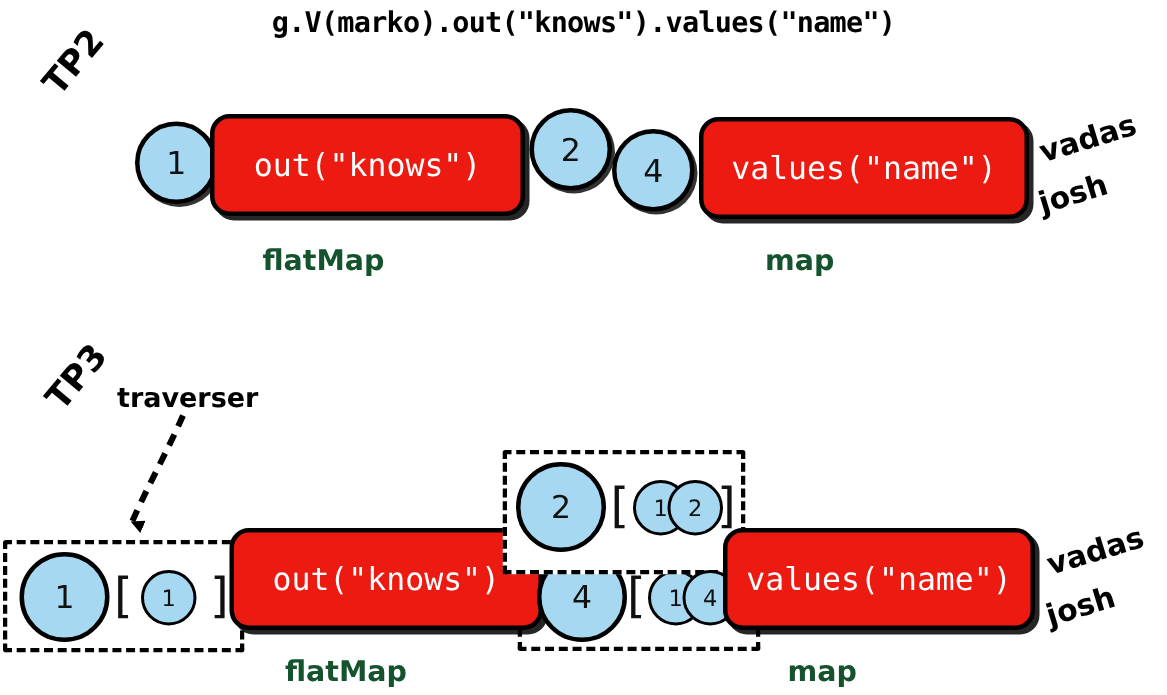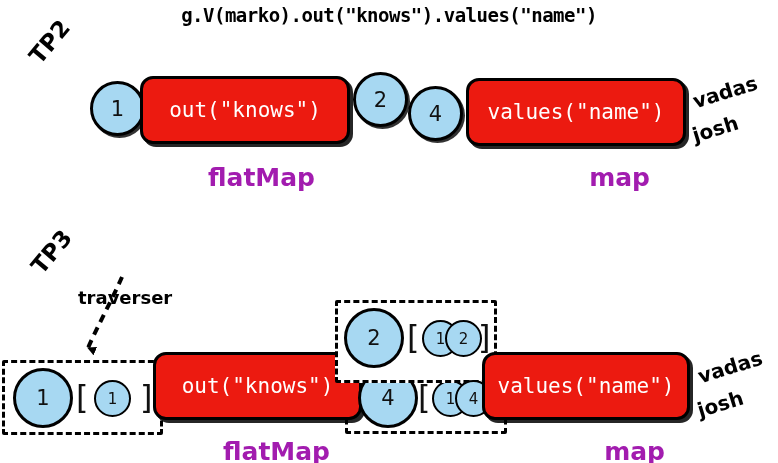--- a/index.html
+++ b/index.html
@@ -44,23 +44,23 @@
     display:flex;align-items:center;justify-content:center;
     color:#111;font-family:"DejaVu Sans","Liberation Sans",sans-serif;
     font-size:20px;
   }
   .circle.big{font-size:21px;}
   .circle.small{font-size:15px;border-width:2px;}
   .circle.shadow{box-shadow:2px 2px 0 rgba(0,0,0,0.8);}
 
   
   .caption{
-    position:absolute;font-weight:bold;font-size:25px;color:#a21caf;
+    position:absolute;font-weight:bold;font-size:19px;color:#14532d;
     font-family:"DejaVu Sans","Liberation Sans",sans-serif;
-    white-space:pre;text-align:right;
+    white-space:pre;text-align:left;
   }
 
   
   .dashbox{
     position:absolute;border:3px dashed #000;background:#ffffff;
     box-sizing:border-box;border-radius:2px;
   }
 
   
   .bracket{
@@ -95,21 +95,21 @@
   <div class="redbox" style="left:466px;top:78px;width:220px;height:68px;">values("name")</div>
 
   <div class="rot-label" style="left:692px;top:80px;font-size:20px;transform:rotate(-17deg);">vadas</div>
   <div class="rot-label" style="left:692px;top:117px;font-size:20px;transform:rotate(-17deg);">josh</div>
 
   <div class="caption" style="left:175px;top:163px;width:140px;">flatMap</div>
   <div class="caption" style="left:510px;top:163px;width:140px;">map</div>
 
   <div class="rot-label tp-label" style="left:26px;top:262px;transform:rotate(-50deg);">TP3</div>
 
-  <div class="annot" style="left:78px;top:255px;margin-top:32px;">traverser</div>
+  <div class="annot" style="left:78px;top:255px;">traverser</div>
 
   <svg class="overlay">
     <defs>
       <marker id="ah" markerWidth="9" markerHeight="9" refX="4.5" refY="8" orient="auto" markerUnits="userSpaceOnUse">
         <path d="M0,0 L9,0 L4.5,9 Z" fill="#000"></path>
       </marker>
     </defs>
     <path d="M122,277 C112,300 98,325 88,348" stroke="#000" stroke-width="4" fill="none" stroke-dasharray="8,6" marker-end="url(#ah)"></path>
   </svg>
 

